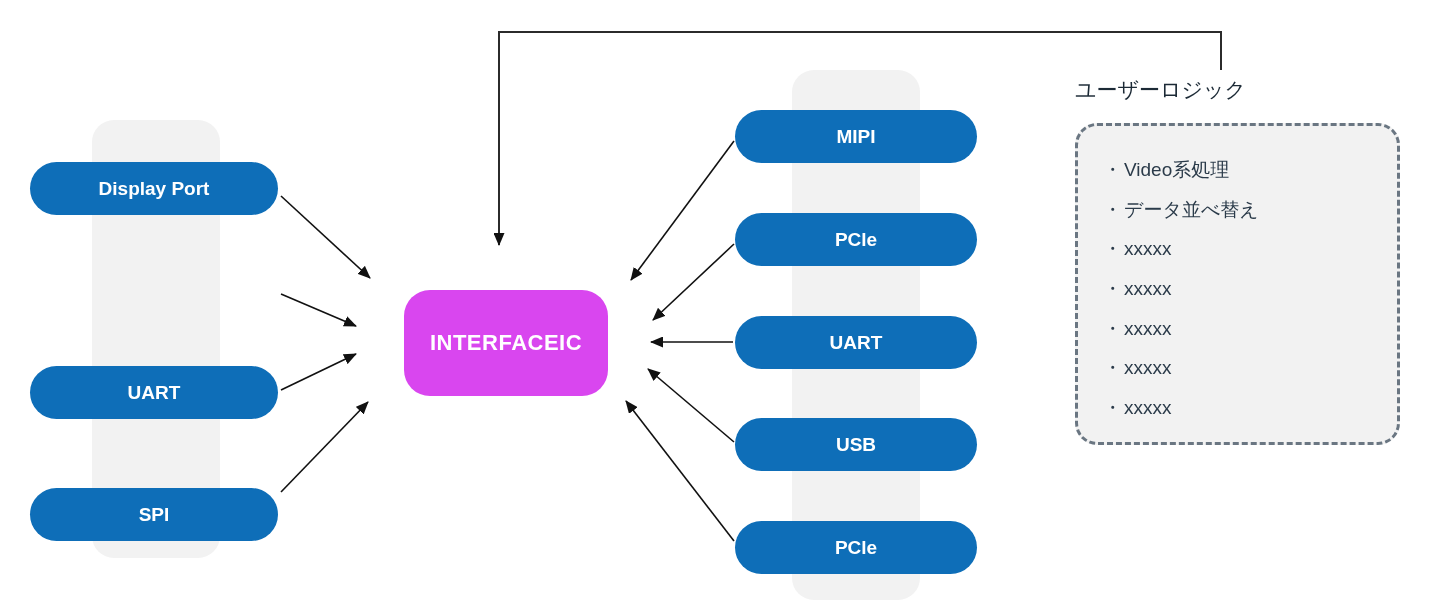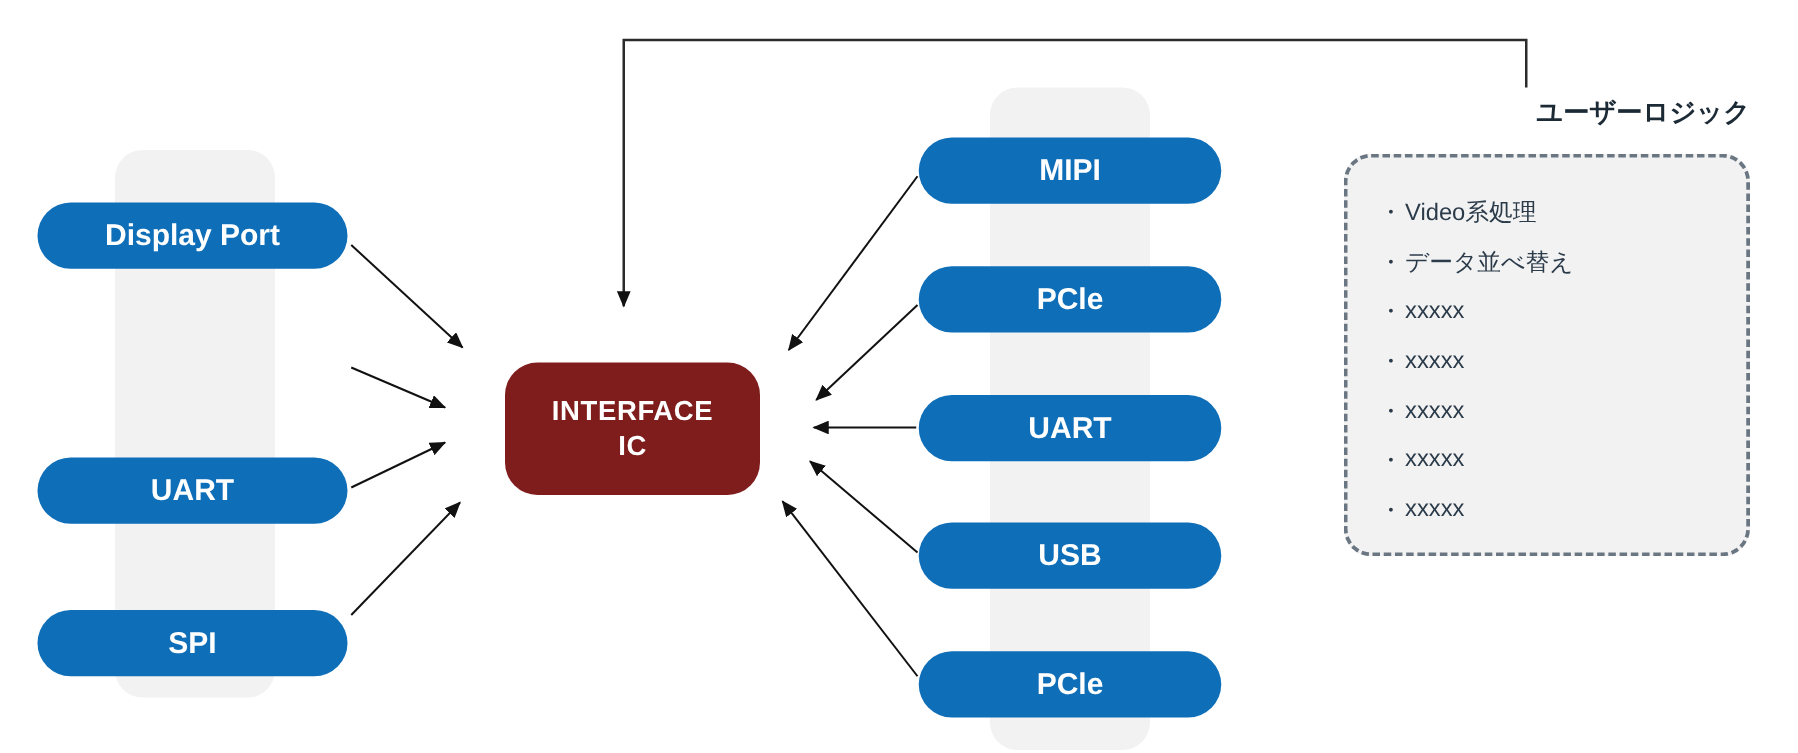--- a/index.html
+++ b/index.html
@@ -6,45 +6,45 @@
   .canvas{
     position:relative;width:1438px;height:602px;background:#ffffff;overflow:hidden;
     font-family:"Liberation Sans","DejaVu Sans",sans-serif;
   }
   .strip{position:absolute;background:#f2f2f2;border-radius:22px;}
   #strip-left{left:92px;top:120px;width:128px;height:438px;}
   #strip-right{left:792px;top:70px;width:128px;height:530px;}
 
   .pill{
     position:absolute;height:53px;background:#0e6eb8;border-radius:27px;
-    color:#ffffff;font-size:24px;font-weight:bold;
+    color:#ffffff;font-size:19px;font-weight:bold;
     display:flex;align-items:center;justify-content:center;
   }
   .pill-left{left:30px;width:248px;}
   .pill-right{left:735px;width:242px;}
   #pill-display-port{top:162px;}
   #pill-ethernet{top:264px;}
   #pill-uart{top:366px;}
   #pill-spi{top:468px;margin-top:20px;}
   #pill-mipi{top:110px;}
   #pill-pcle{top:213px;align-items:center;}
   #pill-hdmi{top:316px;}
   #pill-usb{top:418px;}
   #pill-other{top:521px;}
 
   .ic-box{
     position:absolute;left:404px;top:290px;width:204px;height:106px;
-    background:#7f1d1d;border-radius:26px;color:#ffffff;
-    display:flex;flex-direction:column;align-items:center;justify-content:center;
+    background:#d946ef;border-radius:26px;color:#ffffff;
+    display:flex;align-items:center;justify-content:center;
     font-weight:bold;font-size:22px;line-height:28px;letter-spacing:0.5px;
   }
 
   .ul-title{
-    position:absolute;left:1075px;top:76px;width:325px;text-align:right;
-    font-size:21px;font-weight:bold;color:#1c2a36;
+    position:absolute;left:1075px;top:76px;width:325px;text-align:left;
+    font-size:21px;font-weight:normal;color:#1c2a36;
   }
   .ul-box{
     position:absolute;left:1075px;top:123px;width:325px;height:322px;
     background:#f2f2f2;border:3px dashed #6a7682;border-radius:22px;
     box-sizing:border-box;
   }
   .ul-list{
     position:absolute;left:1103px;top:150px;width:270px;
     display:flex;flex-direction:column;
   }

